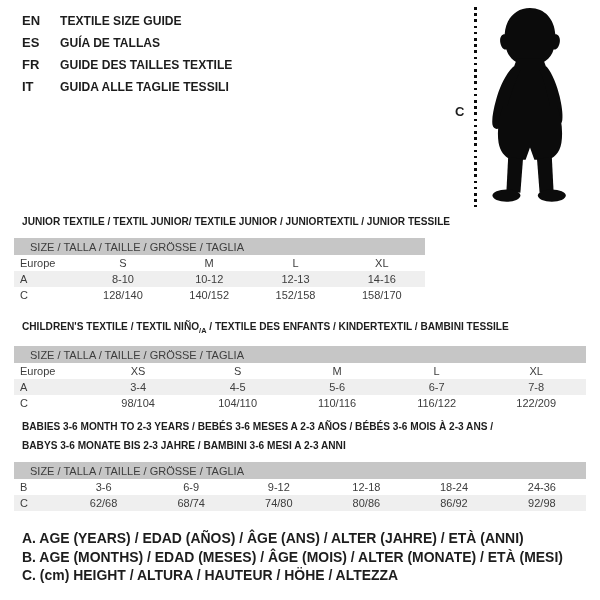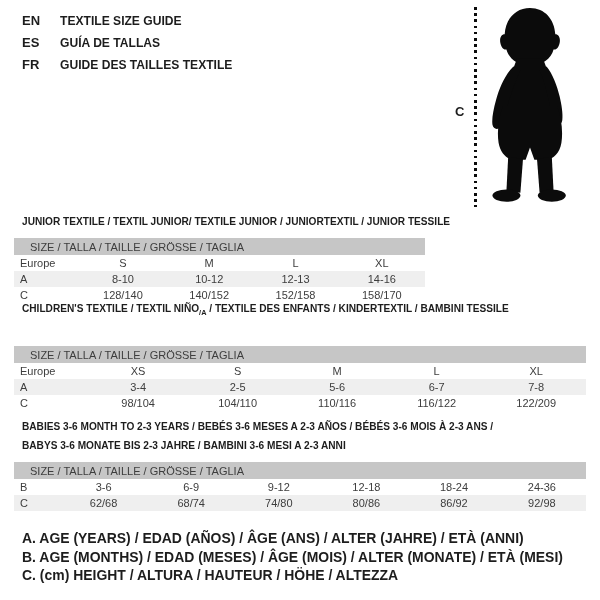--- a/index.html
+++ b/index.html
@@ -22,21 +22,21 @@
     background:repeating-linear-gradient(to bottom,var(--silhouette) 0 2.6px,transparent 2.6px 6.2px);
   }
   .c-label{position:absolute;left:7px;top:102px;font-weight:bold;font-size:13px;color:var(--title-text);}
   .figure svg{position:absolute;left:34px;top:4px;}
 
   
   .tbl-title{position:absolute;left:22px;font-weight:bold;font-size:11px;color:var(--title-text);}
   .tbl-title .line{line-height:19px;white-space:nowrap;transform:scaleX(.92);transform-origin:0 50%;}
   .tbl-title sub{font-size:8px;}
   #title0{top:212px;}
-  #title1{top:299px;}
+  #title1{top:317px;}
   #title2{top:417px;}
 
   
   .size-table{
     position:absolute;left:14px;border-collapse:collapse;table-layout:fixed;
     font-size:11px;color:var(--table-text);
   }
   #table0{top:238px;width:411px;}
   #table1{top:346px;width:572px;}
   #table2{top:462px;width:572px;}
@@ -63,20 +63,24 @@
       <span class="cond">TEXTILE SIZE GUIDE</span>
     </div>
     <div class="lang-row">
       <span class="lang-code">ES</span>
       <span class="cond">GUÍA DE TALLAS</span>
     </div>
     <div class="lang-row">
       <span class="lang-code">FR</span>
       <span class="cond">GUIDE DES TAILLES TEXTILE</span>
     </div>
+    <div class="lang-row">
+      <span class="lang-code">IT</span>
+      <span class="cond">GUIDA ALLE TAGLIE TESSILI</span>
+    </div>
   </div>
 
   <div class="figure">
     <div class="dotted-line"></div>
     <div class="c-label">C</div>
     <svg width="96" height="200" viewBox="0 0 110 212" preserveAspectRatio="none" fill="var(--silhouette)" xmlns="http://www.w3.org/2000/svg">
 
       <path d="M55,2 C38,2 27,14 26,30 C22,30 20,34 21,39 C22,44 25,47 28,46
                C31,56 41,63 55,63 C69,63 79,56 82,46 C85,47 88,44 89,39
                C90,34 88,30 84,30 C83,14 72,2 55,2 Z"></path>
@@ -162,21 +166,21 @@
             <td class="rowlabel">Europe</td>
             <td>XS</td>
             <td>S</td>
             <td>M</td>
             <td>L</td>
             <td>XL</td>
           </tr>
           <tr class="shaded">
             <td class="rowlabel">A</td>
             <td>3-4</td>
-            <td>2-5</td>
+            <td>4-5</td>
             <td>5-6</td>
             <td>6-7</td>
             <td>7-8</td>
           </tr>
           <tr>
             <td class="rowlabel">C</td>
             <td>98/104</td>
             <td>104/110</td>
             <td>110/116</td>
             <td>116/122</td>

